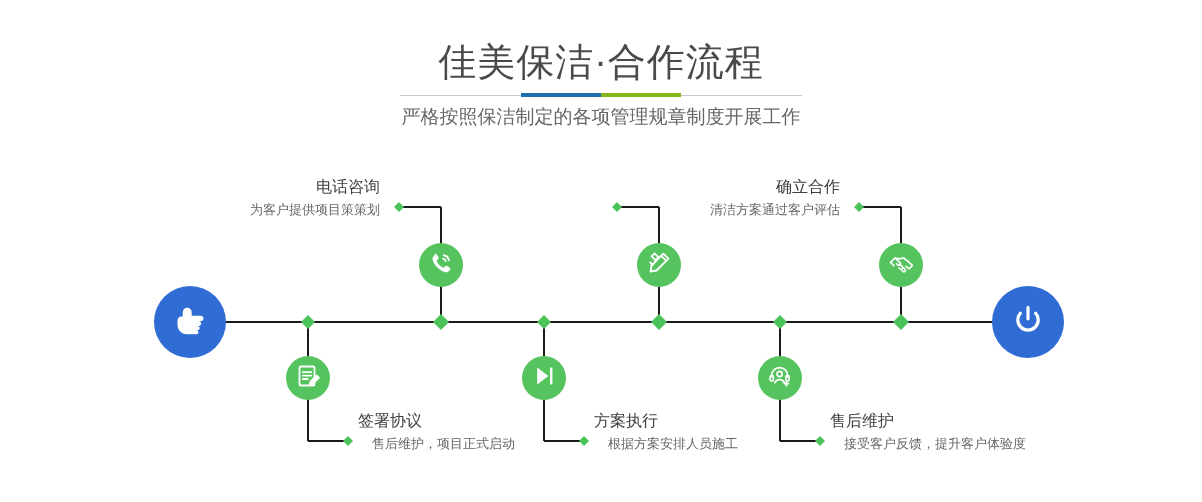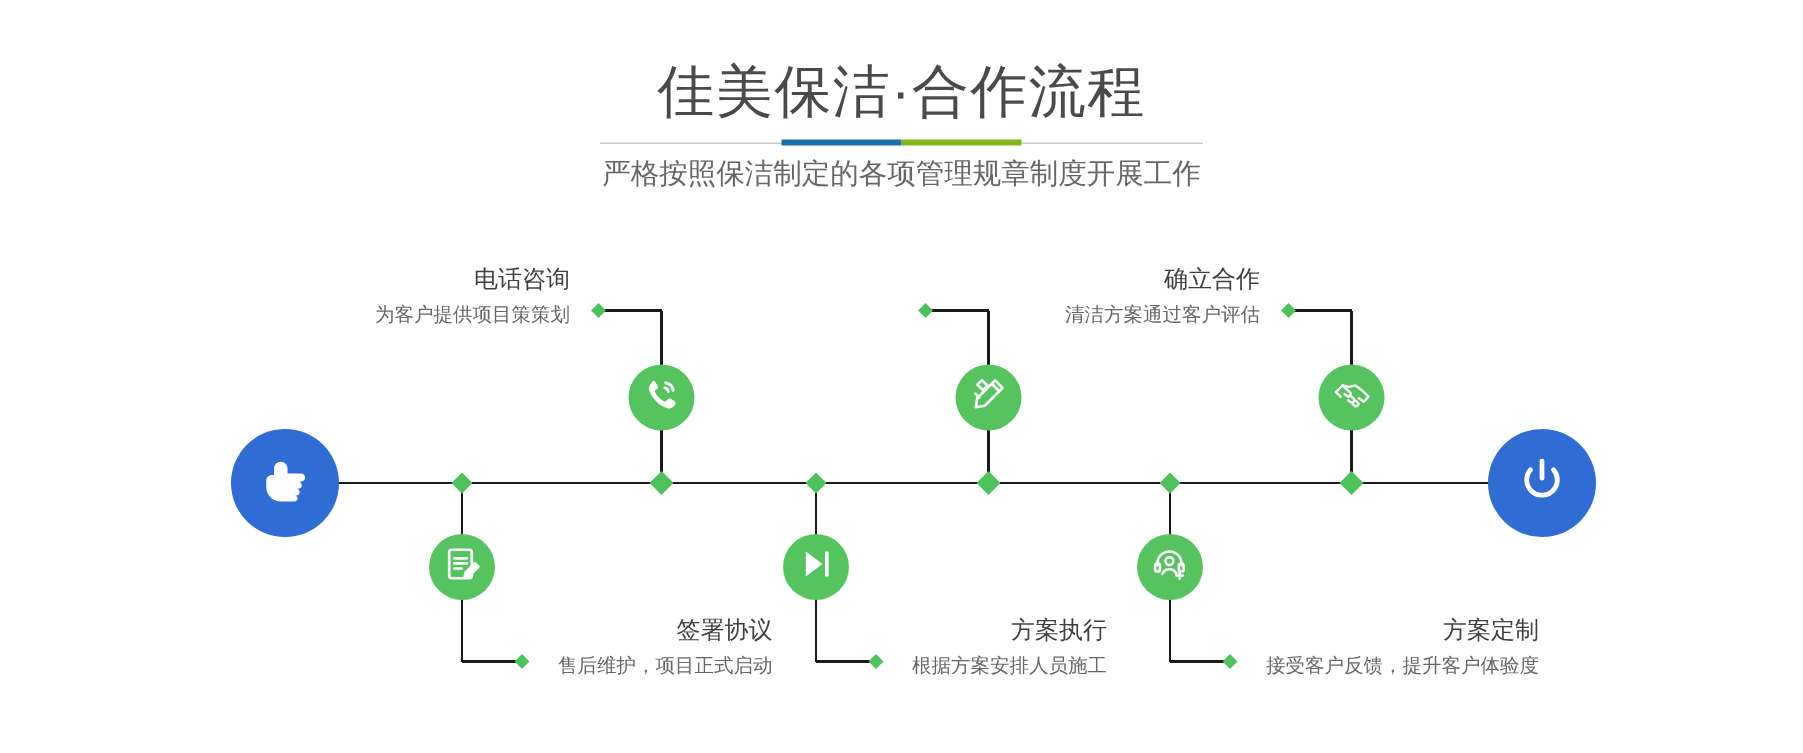--- a/index.html
+++ b/index.html
@@ -135,21 +135,21 @@
     line-height: 22px;
     color: #3f3f3f;
   }
   .label-block .lbl-sub {
     font-size: 13px;
     line-height: 20px;
     color: #666666;
     margin-top: 2px;
   }
   .label-top { text-align: right; }
-  .label-bottom { text-align: right; }
+  .label-bottom { text-align: left; }
   .label-bottom .lbl-sub { padding-left: 14px; }
   .label-top .lbl-sub { padding-right: 0px; }
 </style>
 </head>
 <body>
 
 <div id="page">
 
   <div id="header">
     <div id="page-title">佳美保洁·合作流程</div>
@@ -299,18 +299,18 @@
           <path d="M4.6 13.8v-1.2a8 8 0 0 1 16 0v1.2"></path>
           <rect x="3.1" y="12.6" width="3.2" height="5.4" rx="1.4"></rect>
           <rect x="18.9" y="12.6" width="3.2" height="5.4" rx="1.4"></rect>
           <circle cx="12.6" cy="11" r="2.6"></circle>
           <path d="M7.9 19.6a5.1 5.1 0 0 1 9.4 0"></path>
           <path d="M19.4 18.6v4.2M17.3 20.7h4.2"></path>
         </svg>
       </span>
     </div>
     <div class="label-block label-bottom" style="left:830px; top:260px;">
-      <div class="lbl-title">方案定制</div>
+      <div class="lbl-title">售后维护</div>
       <div class="lbl-sub">接受客户反馈，提升客户体验度</div>
     </div>
 
   </div>
 </div>
 
 </body></html>

